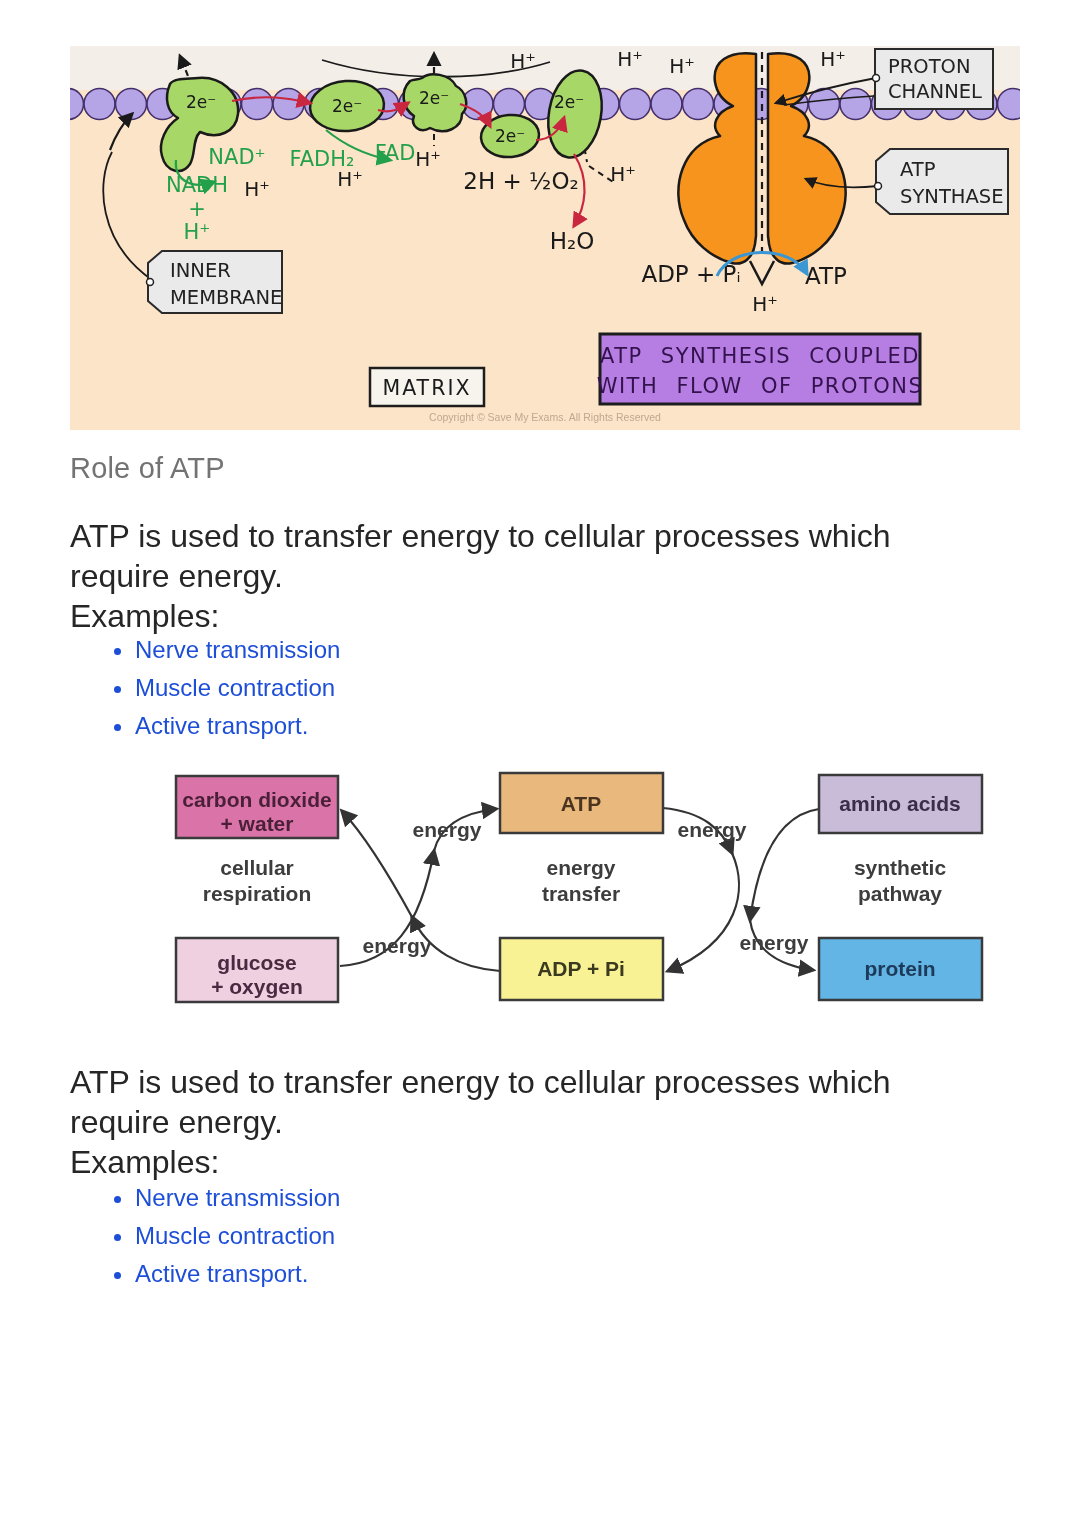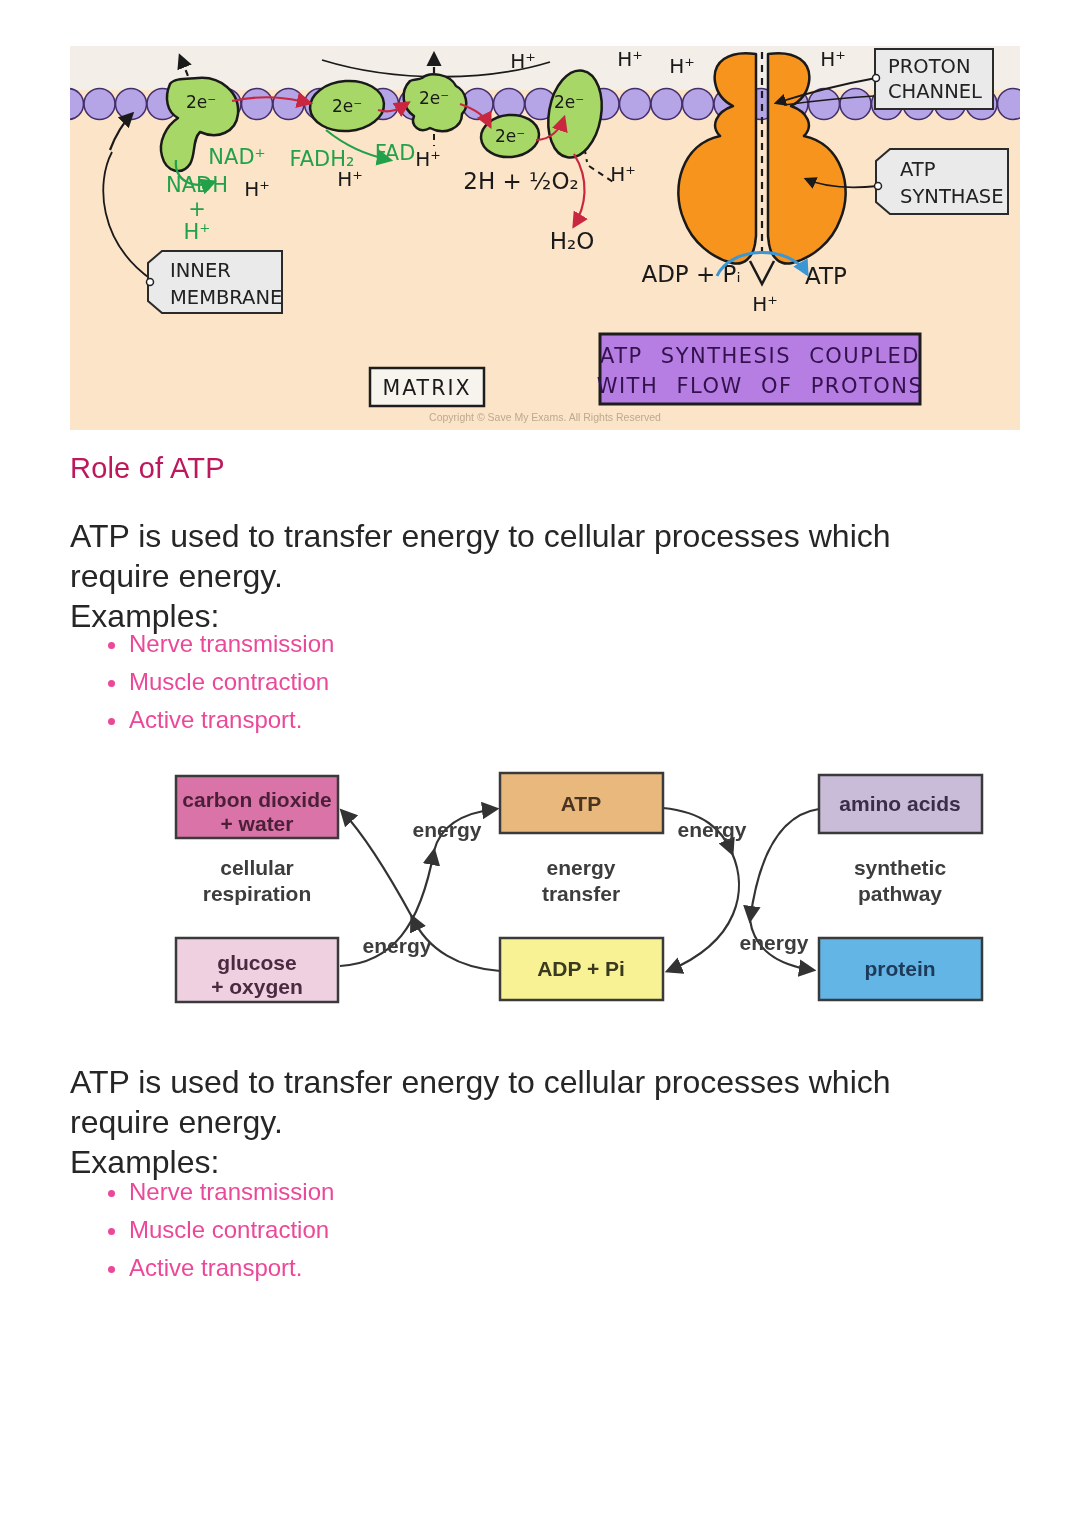--- a/index.html
+++ b/index.html
@@ -1,23 +1,23 @@
 <!DOCTYPE html>
 <html><head>
 <meta charset="utf-8">
 <style>
   html,body { margin:0; padding:0; }
   body {
     width:1080px; height:1526px; background:#ffffff; position:relative;
     font-family:"Liberation Sans", sans-serif; color:#262626;
   }
   .abs { position:absolute; }
-  .heading { font-size:29px; color:#be185d; font-weight:400; letter-spacing:0.2px; }
+  .heading { font-size:29px; color:#737373; font-weight:400; letter-spacing:0.2px; }
   .para { font-size:32px; line-height:40px; color:#262626; width:880px; }
-  ul.bullets { margin:7px; padding-left:52px; font-size:24px; color:#ec4899; }
+  ul.bullets { margin:13px; padding-left:52px; font-size:24px; color:#1d4ed8; }
   ul.bullets li { line-height:38px; }
   
   .hd { font-family:"DejaVu Sans", sans-serif; fill:#1a1a1a; }
   .hd-green { font-family:"DejaVu Sans", sans-serif; fill:#22a04a; }
   .tagtext { font-family:"DejaVu Sans", sans-serif; font-size:19.5px; fill:#222222; }
   .purpletext { font-family:"DejaVu Sans", sans-serif; font-size:21px; fill:#33124d; letter-spacing:1.5px; word-spacing:10px; }
   .copyright { font-family:"Liberation Sans", sans-serif; font-size:10.5px; fill:#bca98f; }
   
   .fig { font-family:"Liberation Sans", sans-serif; font-weight:bold; }
   .fig-caption { fill:#3d3d3d; font-size:21px; }

